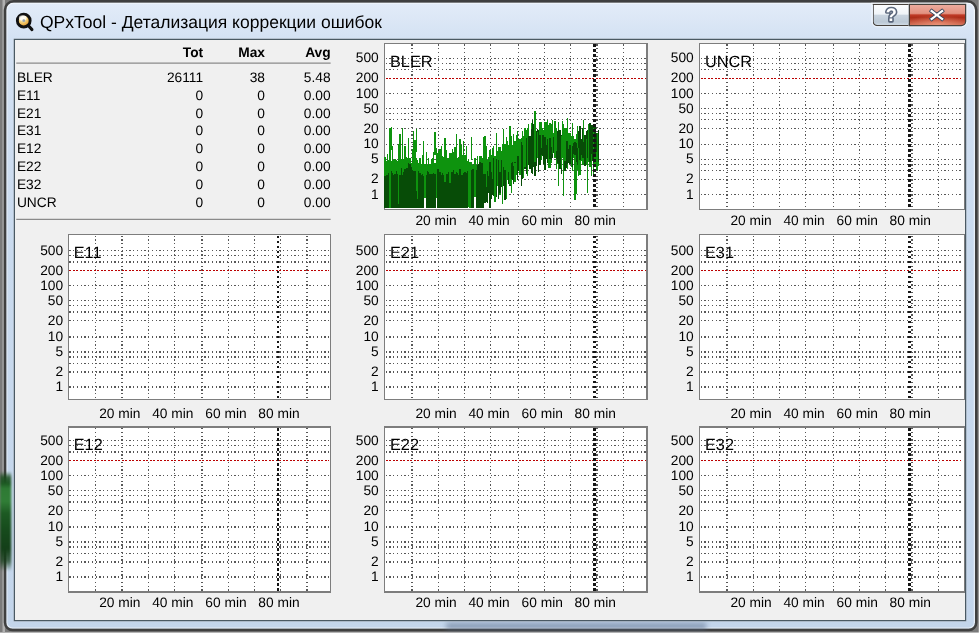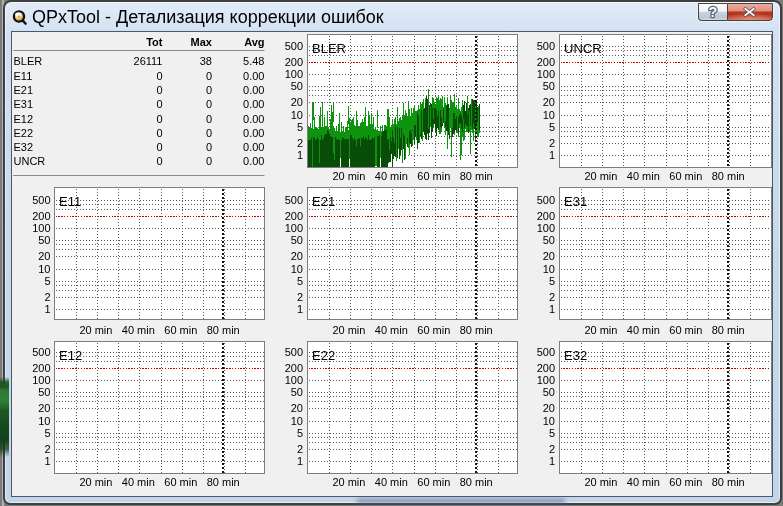--- a/index.html
+++ b/index.html
@@ -8,21 +8,21 @@
   border:2px solid #3f3f3f;border-radius:8px 8px 7px 7px;
   background:linear-gradient(180deg,#e3ecf8 0%,#d3e1f3 6%,#c9daee 40%,#c3d5eb 100%);
   box-shadow:inset 0 0 0 1px rgba(255,255,255,.55)}
 #greenblob{position:absolute;left:0;top:377px;width:9px;height:80px;
   background:linear-gradient(180deg,rgba(23,72,27,0) 0%,rgba(24,75,28,.85) 6%,#1c5722 12%,#2e7a34 17%,#317e37 30%,#1d5a23 42%,#164a1c 60%,#143f19 78%,rgba(19,60,23,.75) 90%,rgba(19,60,23,0) 100%);
   filter:blur(.7px)}
 #smudge{position:absolute;left:357px;top:497.5px;width:208px;height:6px;
   background:rgba(88,108,138,.5);filter:blur(2px)}
 #content{position:absolute;left:10.5px;top:31px;width:762.5px;height:465.5px;box-sizing:border-box;
   background:#f0f0f0;border:1px solid #4a5963}
-#title{position:absolute;left:32px;top:2px;height:32px;line-height:30px;font-size:18px;color:#000;white-space:nowrap}
+#title{position:absolute;left:32px;top:2px;height:32px;line-height:30px;font-size:14px;color:#000;white-space:nowrap}
 #icon{position:absolute;left:12px;top:9px}
 #caps{position:absolute;left:698.3px;top:2.5px;width:74.3px;height:18.8px;display:flex;
   border-radius:0 0 4px 4px;box-shadow:0 0 0 1px rgba(255,255,255,.45)}
 .cap{box-sizing:border-box;height:100%;border:1px solid #46413c;position:relative}
 #bhelp{width:29px;border-radius:0 0 0 4px;border-right:none;
   background:linear-gradient(180deg,#fcfdfe 0%,#f0f4f8 45%,#c9d4df 52%,#bbc8d5 85%,#cfdae4 100%)}
 #bclose{width:45.3px;border-radius:0 0 4px 0;
   background:radial-gradient(ellipse 60% 45% at 50% 96%,rgba(255,180,150,.55) 0%,rgba(255,180,150,0) 100%),
   linear-gradient(180deg,#edab9e 0%,#e29180 42%,#bf3a26 50%,#ad2d19 62%,#c24d37 85%,#cd6a52 100%)}
 .glyph{position:absolute;left:0;right:0;top:0;bottom:0;display:flex;align-items:center;justify-content:center}

